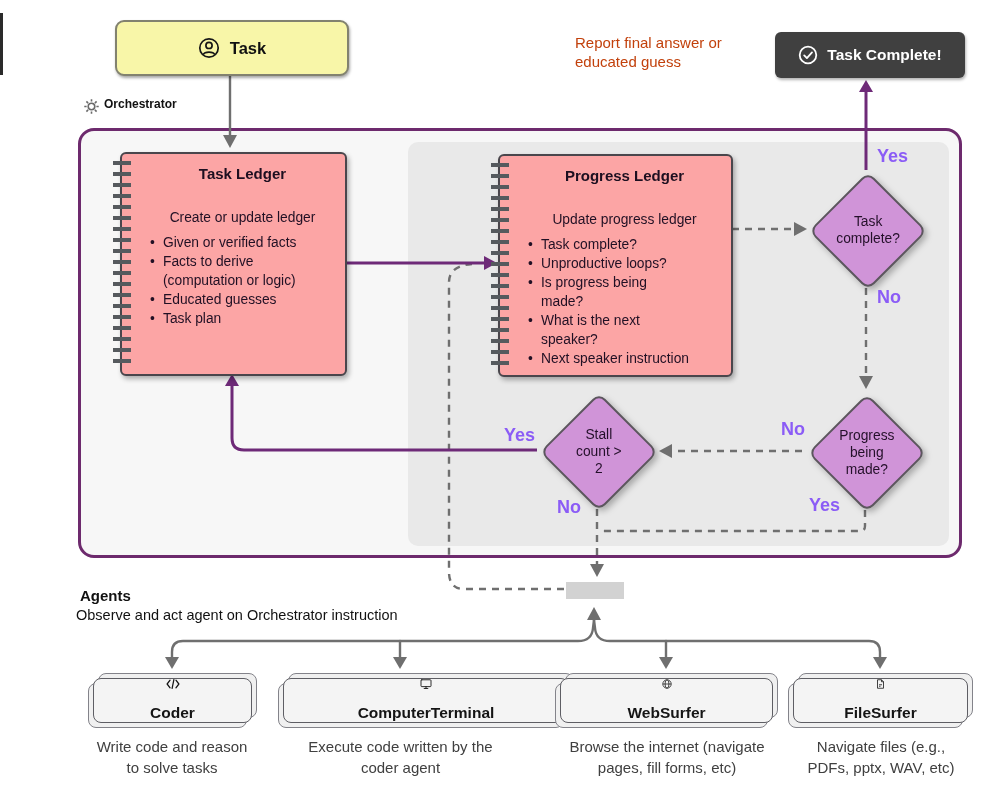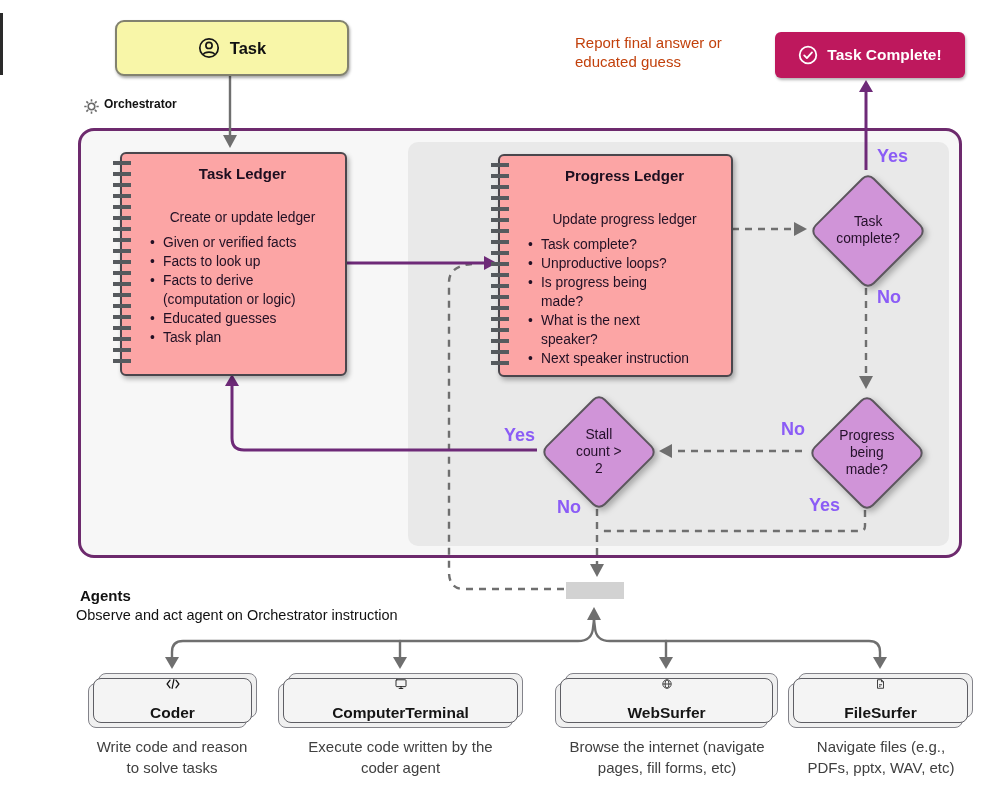--- a/index.html
+++ b/index.html
@@ -12,21 +12,21 @@
   
   .task-box{
     left:115px;top:20px;width:230px;height:52px;background:#f8f6a8;
     border:2px solid #82826f;border-radius:9px;display:flex;align-items:center;
     justify-content:center;gap:10px;font-weight:bold;font-size:16.5px;
     box-shadow:1px 2px 3px rgba(0,0,0,.35);
   }
   .orch-label{left:104px;top:97px;font-weight:bold;font-size:12px;}
   .report-note{left:575px;top:34px;width:196px;text-align:left;font-size:15px;color:#c2410c;line-height:1.25;}
   .complete-box{
-    left:775px;top:32px;width:190px;height:46px;background:#be185d;border-radius:6px;
+    left:775px;top:32px;width:190px;height:46px;background:#404040;border-radius:6px;
     display:flex;align-items:center;justify-content:center;gap:9px;color:#fff;
     font-weight:bold;font-size:15.5px;box-shadow:1px 2px 3px rgba(0,0,0,.3);
   }
   
   .orchestrator-box{
     left:78px;top:128px;width:878px;height:424px;background:#f7f7f7;
     border:3px solid #6d2a6d;border-radius:16px;
   }
   .inner-panel{left:408px;top:142px;width:541px;height:404px;background:#e9e9e9;border-radius:10px;}
   
@@ -164,21 +164,20 @@
   <span>Task Complete!</span>
 </div>
 
 <div class="abs ledger" style="left:120px;top:152px;width:223px;height:220px;">
   <div class="coil"></div>
   <div class="inner">
     <h3>Task Ledger</h3>
     <div class="sub">Create or update ledger</div>
     <ul>
       <li class="pre">Given or verified facts</li>
-      <li class="pre">Facts to look up</li>
       <li class="pre">Facts to derive
 (computation or logic)</li>
       <li class="pre">Educated guesses</li>
       <li class="pre">Task plan</li>
     </ul>
   </div>
 </div>
 
 <div class="abs ledger" style="left:498px;top:154px;width:231px;height:219px;">
   <div class="coil"></div>
@@ -238,21 +237,21 @@
           <path d="M17,2 L22,8.5 L17,15"></path>
           <path d="M13.5,1 L10.5,16"></path>
       </g>
     </svg>
     <span>Coder</span>
   </div>
 </div>
 <div class="abs agent-desc pre" style="left:62px;top:736px;width:220px;">Write code and reason
 to solve tasks</div>
 
-<div class="stack" style="left:283px;top:678px;width:235px;height:45px;">
+<div class="stack" style="left:283px;top:678px;width:276px;height:45px;padding-left:10px;">
   <div class="layer back1"></div>
   <div class="layer back2"></div>
   <div class="card">
     <svg width="22" height="19" viewBox="0 0 22 19">
       <g fill="none" stroke="#141414" stroke-width="1.7" stroke-linecap="round">
         <rect x="1.5" y="1.5" width="19" height="13" rx="1.5"></rect>
         <path d="M7.5,18 H14.5 M11,14.5 V18"></path>
       </g>
     </svg>
     <span>ComputerTerminal</span>

